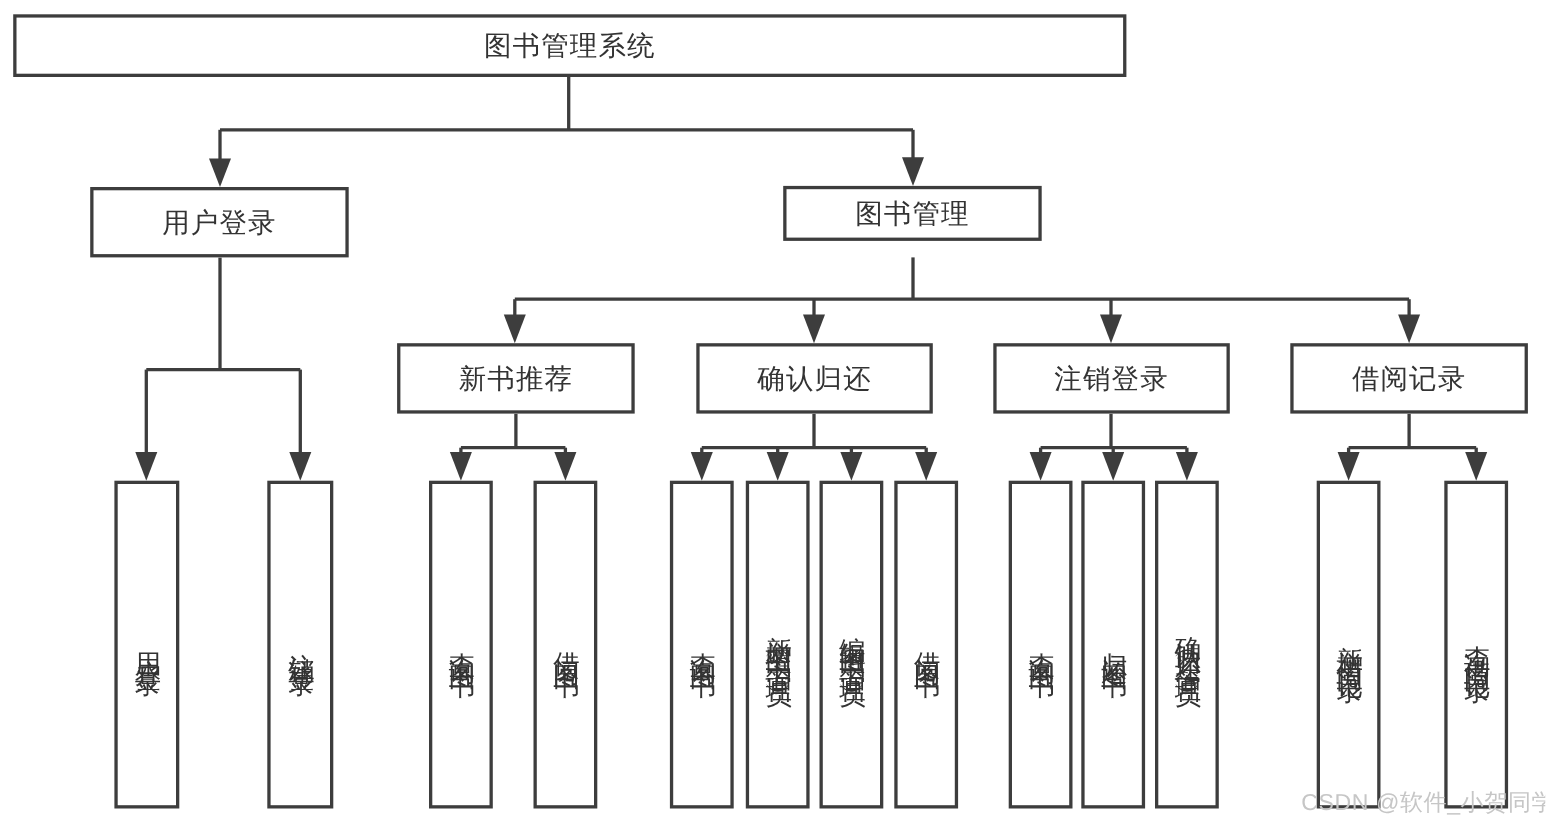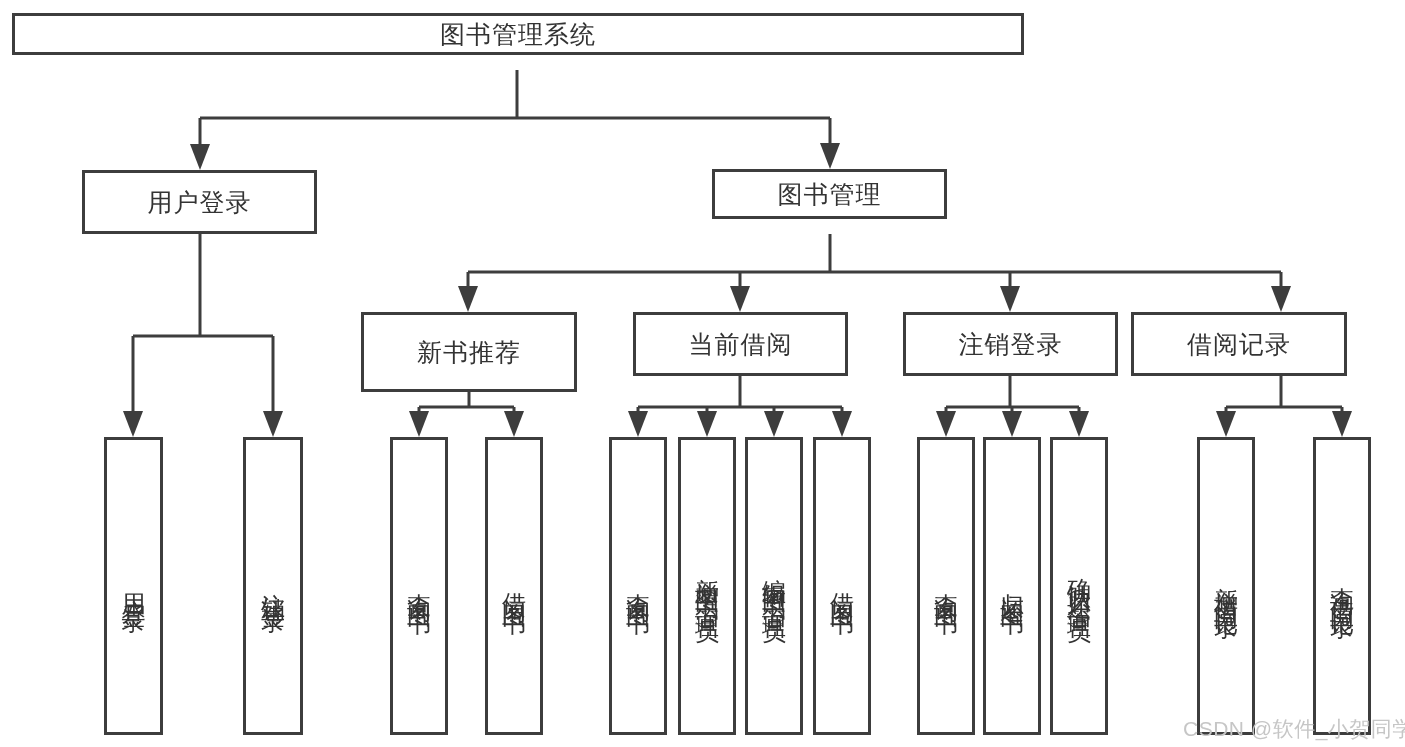--- a/index.html
+++ b/index.html
@@ -123,41 +123,41 @@
       <polygon points="764,411 784,411 774,437"></polygon>
       <polygon points="832,411 852,411 842,437"></polygon>
       <polygon points="936,411 956,411 946,437"></polygon>
       <polygon points="1002,411 1022,411 1012,437"></polygon>
       <polygon points="1069,411 1089,411 1079,437"></polygon>
       <polygon points="1216,411 1236,411 1226,437"></polygon>
       <polygon points="1332,411 1352,411 1342,437"></polygon>
     </g>
   </svg>
 
-  <div class="node horiz" style="left:12px; top:13px; width:1012px; height:42px;">
+  <div class="node horiz" style="left:12px; top:13px; width:1012px; height:57px;">
     <span class="lbl">图书管理系统</span>
   </div>
 
   <div class="node horiz" style="left:82px; top:170px; width:235px; height:64px;">
     <span class="lbl">用户登录</span>
   </div>
   <div class="node horiz" style="left:712px; top:169px; width:235px; height:50px;">
     <span class="lbl">图书管理</span>
   </div>
 
-  <div class="node horiz" style="left:361px; top:312px; width:216px; height:80px;">
+  <div class="node horiz" style="left:361px; top:312px; width:216px; height:64px;">
     <span class="lbl">新书推荐</span>
   </div>
   <div class="node horiz" style="left:633px; top:312px; width:215px; height:64px;">
-    <span class="lbl">当前借阅</span>
+    <span class="lbl">确认归还</span>
   </div>
   <div class="node horiz" style="left:903px; top:312px; width:215px; height:64px;">
     <span class="lbl">注销登录</span>
   </div>
-  <div class="node horiz" style="left:1131px; top:312px; width:216px; height:64px;">
+  <div class="node horiz" style="left:1173px; top:312px; width:216px; height:64px;">
     <span class="lbl">借阅记录</span>
   </div>
 
   <div class="node vert" style="left:104px; top:437px; width:59px; height:298px;">
     <span class="lbl">用户登录</span>
   </div>
   <div class="node vert" style="left:243px; top:437px; width:60px; height:298px;">
     <span class="lbl">注销登录</span>
   </div>
 

